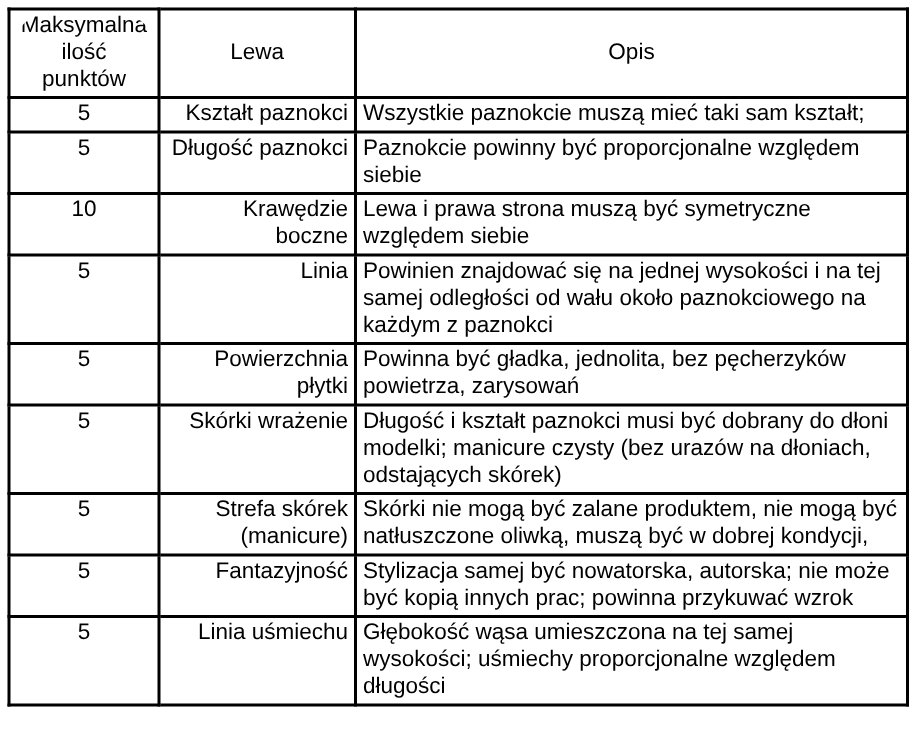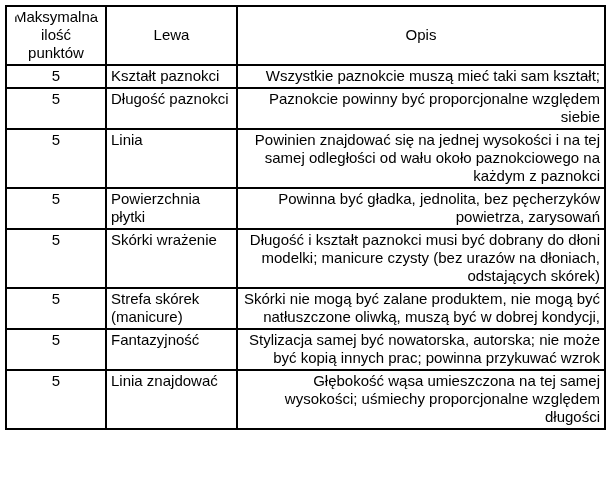--- a/index.html
+++ b/index.html
@@ -39,25 +39,25 @@
     text-align: center;
     vertical-align: middle;
     height: 57px;
     border-radius: 29px;
   }
   td.points {
     text-align: center;
     vertical-align: top;
   }
   td.cecha {
-    text-align: left;
+    text-align: right;
     vertical-align: top;
   }
   td.opis {
-    text-align: right;
+    text-align: left;
     vertical-align: top;
   }
 </style>
 </head>
 <body>
 
 <div class="page">
   <table class="score-table">
     <colgroup>
       <col class="c-points">
@@ -77,20 +77,25 @@
     <td class="cecha">Kształt paznokci</td>
     <td class="opis">Wszystkie paznokcie muszą mieć taki sam kształt;</td>
   </tr>
 
   <tr>
     <td class="points">5</td>
     <td class="cecha">Długość paznokci</td>
     <td class="opis">Paznokcie powinny być proporcjonalne względem siebie</td>
   </tr>
 
+  <tr>
+    <td class="points">10</td>
+    <td class="cecha">Krawędzie boczne</td>
+    <td class="opis">Lewa i prawa strona muszą być symetryczne względem siebie</td>
+  </tr>
 
   <tr>
     <td class="points">5</td>
     <td class="cecha">Linia</td>
     <td class="opis">Powinien znajdować się na jednej wysokości i na tej samej odległości od wału około paznokciowego na każdym z paznokci</td>
   </tr>
 
   <tr>
     <td class="points">5</td>
     <td class="cecha">Powierzchnia płytki</td>
@@ -110,18 +115,18 @@
   </tr>
 
   <tr>
     <td class="points">5</td>
     <td class="cecha">Fantazyjność</td>
     <td class="opis">Stylizacja samej być nowatorska, autorska; nie może być kopią innych prac; powinna przykuwać wzrok</td>
   </tr>
 
   <tr>
     <td class="points">5</td>
-    <td class="cecha">Linia znajdować</td>
+    <td class="cecha">Linia uśmiechu</td>
     <td class="opis">Głębokość wąsa umieszczona na tej samej wysokości; uśmiechy proporcjonalne względem długości</td>
   </tr>
 </tbody>
   </table>
 </div>
 
 </body></html>

